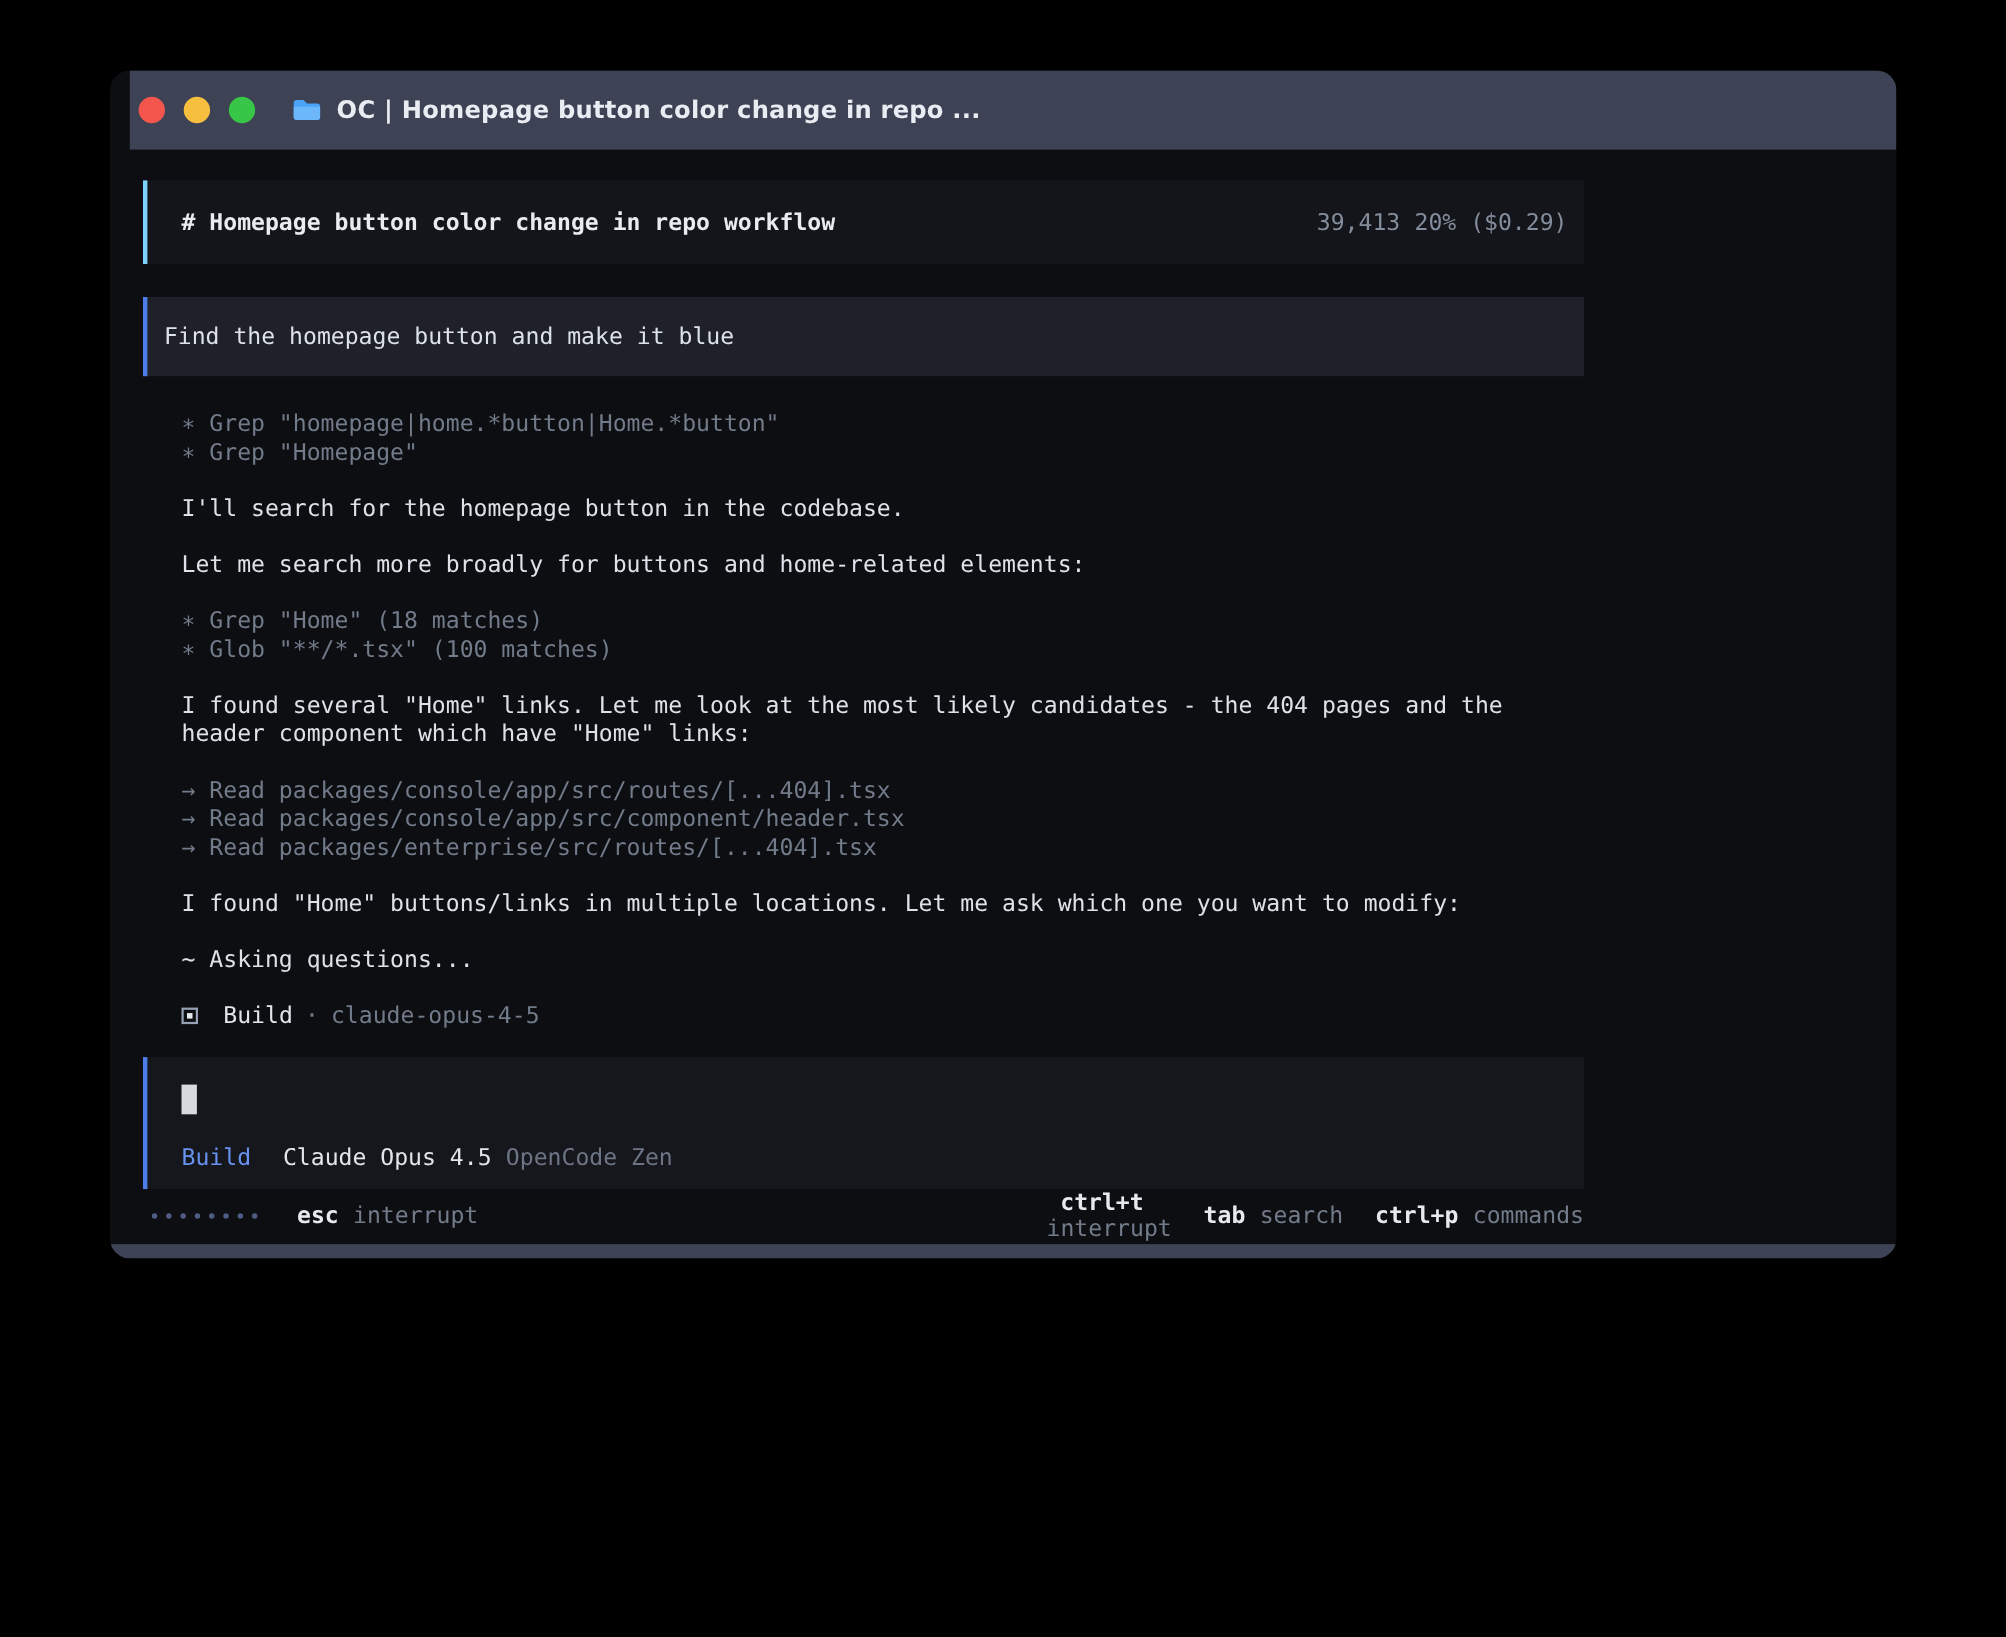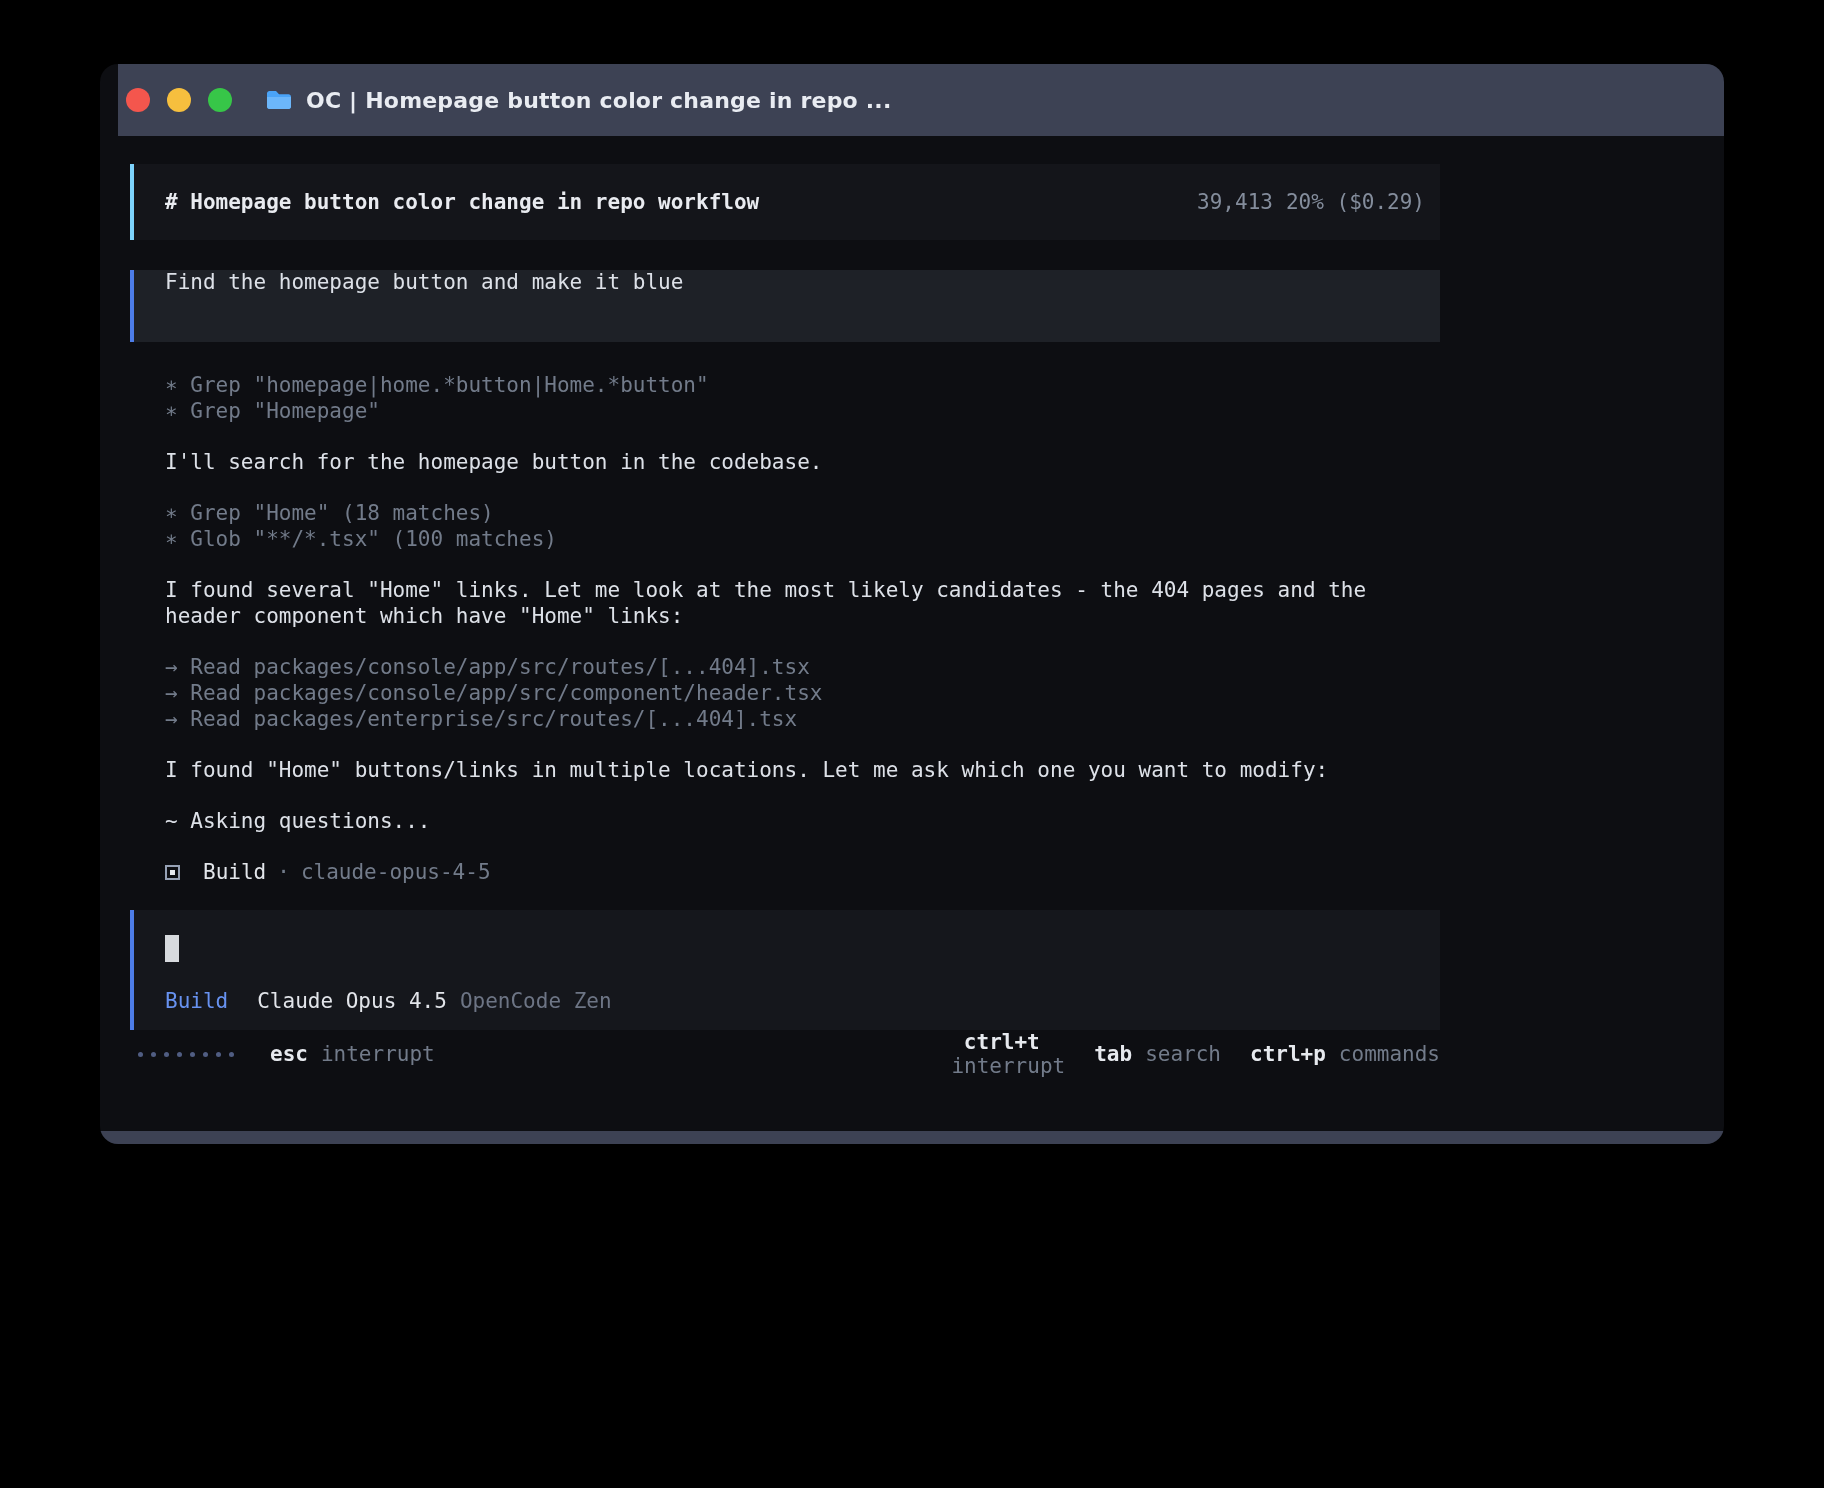--- a/index.html
+++ b/index.html
@@ -31,21 +31,21 @@
   .block { border-left:4px solid #7dd3fc; background:#14151a; width:1310px; }
 
   .header-block {
     height:76px; display:flex; align-items:center; justify-content:space-between;
     padding:0 15px 0 31px; margin-bottom:30px;
   }
   .header-title { color:#e9ebf0; font-weight:bold; }
   .header-stats { color:#848d9c; display:flex; gap:13px; }
 
   .user-block {
-    height:72px; display:flex; align-items:flex-start; padding-left:31px;
+    height:72px; display:flex; align-items:center; padding-left:15px;
     background:#1e2127; border-left-color:#4d7de8; color:#dde1e8;
     margin-bottom:30px;
   }
 
   .convo { padding-left:35px; width:1311px; }
   .group { margin-bottom:25px; }
   .line { line-height:26px; white-space:pre-wrap; }
   .line.text { color:#dde1e8; }
   .line.tool { color:#727b8a; }
   .line.status { color:#dde1e8; }
@@ -125,20 +125,23 @@
 
       <div class="group">
         <div class="line tool">∗ Grep "homepage|home.*button|Home.*button"</div>
         <div class="line tool">∗ Grep "Homepage"</div>
       </div>
 
       <div class="group">
         <div class="line text">I'll search for the homepage button in the codebase.</div>
       </div>
 
+      <div class="group">
+        <div class="line text">Let me search more broadly for buttons and home-related elements:</div>
+      </div>
 
       <div class="group">
         <div class="line tool">∗ Grep "Home" (18 matches)</div>
         <div class="line tool">∗ Glob "**/*.tsx" (100 matches)</div>
       </div>
 
       <div class="group">
         <div class="line text">I found several "Home" links. Let me look at the most likely candidates - the 404 pages and the header component which have "Home" links:</div>
       </div>
 

